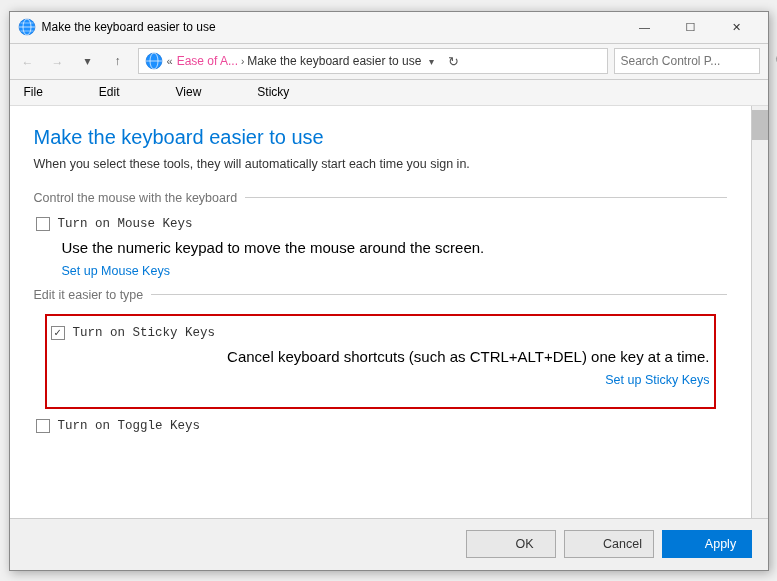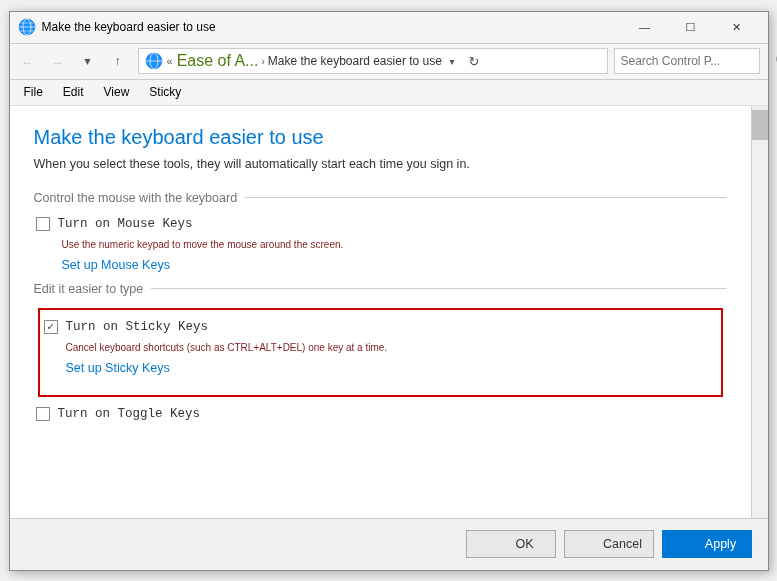--- a/index.html
+++ b/index.html
@@ -155,20 +155,21 @@
       color: #555;
     }
 
     .menu-bar {
       background: #f5f5f5;
       border-bottom: 1px solid #ddd;
       height: 26px;
       display: flex;
       align-items: center;
       padding: 0 4px;
+      gap: 36px;
     }
     .menu-item {
       padding: 3px 10px;
       font-size: 12px;
       cursor: pointer;
       color: #000;
     }
 
     .content-area {
       display: flex;
@@ -255,42 +256,43 @@
       font-size: 11px;
       color: #333;
       font-weight: bold;
     }
     .option-label {
       font-size: 12.5px;
       color: #333;
     }
 
     .description-text {
-      font-size: 10px;
-      color: #7f1d1d;
+      font-size: 15px;
+      color: #000000;
       padding-left: 28px;
       margin-bottom: 8px;
     }
 
     .link-btn {
       background: transparent;
       border: none;
       color: #0078d7;
       font-size: 12.5px;
       cursor: pointer;
       padding-left: 28px;
       margin-bottom: 10px;
       text-decoration: none;
       display: block;
     }
 
     .highlighted-section {
       border: 2px solid #cc0000;
       padding: 10px 4px;
-      margin: 10px 4px;
+      margin: 10px 11px;
+      text-align: right;
     }
 
     .footer {
       background: #f0f0f0;
       border-top: 1px solid #ccc;
       height: 52px;
       display: flex;
       align-items: center;
       justify-content: flex-end;
       padding: 0 16px;
@@ -351,21 +353,21 @@
     <button class="nav-btn">↑</button>
     <div class="address-bar">
       <div class="address-globe">
         <svg class="globe-svg" viewBox="0 0 18 18" xmlns="http://www.w3.org/2000/svg">
           <circle cx="9" cy="9" r="8" fill="#1e90ff" stroke="#0060cc" stroke-width="0.5"></circle>
           <ellipse cx="9" cy="9" rx="4" ry="8" fill="none" stroke="#fff" stroke-width="0.7"></ellipse>
           <line x1="1" y1="9" x2="17" y2="9" stroke="#fff" stroke-width="0.7"></line>
         </svg>
       </div>
       <span style="color:#555;font-size:11px;margin-right:4px;">«</span>
-      <span style="color:#4d7c0f;font-size:16px;cursor:pointer;">Ease of A...</span>
+      <span style="color:#ec4899;font-size:12px;cursor:pointer;">Ease of A...</span>
       <span class="address-arrow">›</span>
       <span style="font-size:12px;color:#333;">Make the keyboard easier to use</span>
       <button class="address-dropdown">▾</button>
       <button class="address-refresh">↻</button>
     </div>
     <div class="search-bar">
       <input class="search-input" type="text" placeholder="Search Control P..." style="">
       <button class="search-icon-btn">🔍</button>
     </div>
   </div>

